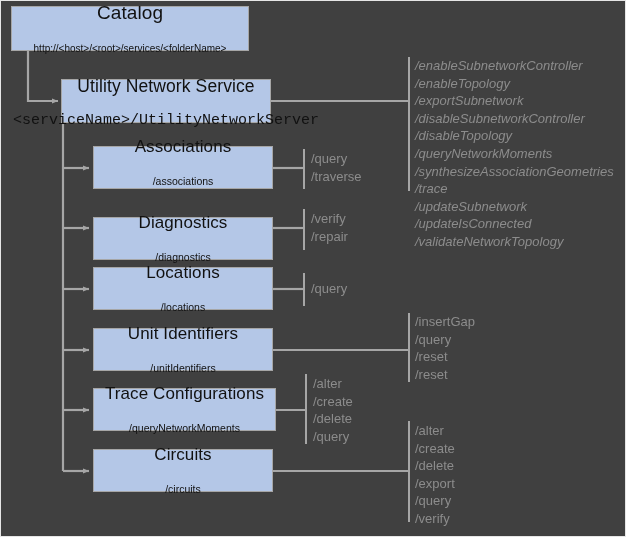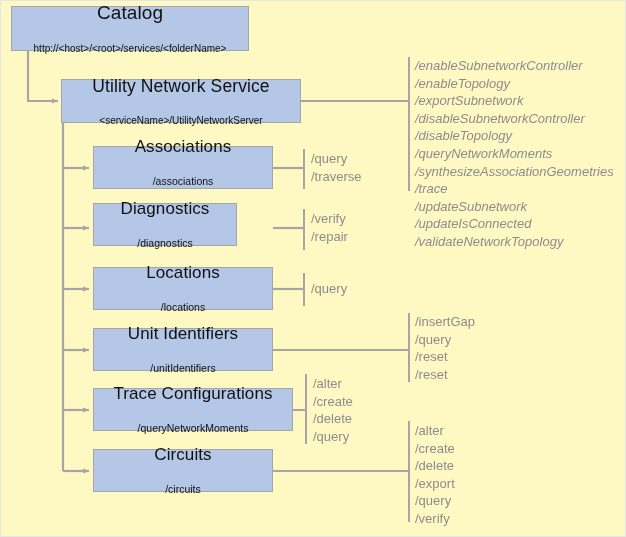--- a/index.html
+++ b/index.html
@@ -4,21 +4,21 @@
 <style>
   html, body {
     margin: 0;
     padding: 0;
     background: #ffffff;
   }
   #canvas {
     position: relative;
     width: 626px;
     height: 537px;
-    background: #fef9c3;
+    background: #404040;
     border: 1px solid #e6e6e6;
     box-sizing: border-box;
     overflow: hidden;
     font-family: "Liberation Sans", sans-serif;
   }
   svg.wires {
     position: absolute;
     left: 0;
     top: 0;
     width: 626px;
@@ -45,21 +45,21 @@
   }
   .node .sub {
     font-size: 10.5px;
     line-height: 13px;
     white-space: nowrap;
     margin-top: 18px;
   }
   .node.root .title { font-size: 19px; line-height: 22px; }
   .node.root .sub { font-size: 10px; }
   .node.service .title { font-size: 17.5px; }
-  .node.service .sub { font-size: 10px; }
+  .node.service .sub { font-size: 15px; font-family: Liberation Mono, monospace; }
   .oplist {
     position: absolute;
     color: #8c8c8c;
     font-size: 13px;
     line-height: 17.6px;
     white-space: nowrap;
   }
   .opitem { display: block; }
 </style>
 </head>
@@ -107,46 +107,46 @@
       <path d="M272,470 L408,470"></path>
       <path d="M408,420 L408,521" stroke-width="2"></path>
     </g>
   </svg>
 
   <div class="node root" style="left:10px; top:5px; width:238px; height:45px;">
     <span class="title">Catalog</span>
     <span class="sub">http://&lt;host&gt;/&lt;root&gt;/services/&lt;folderName&gt;</span>
   </div>
 
-  <div class="node service" style="left:60px; top:78px; width:240px; height:44px;">
+  <div class="node service" style="left:60px; top:78px; width:210px; height:44px;">
     <span class="title">Utility Network Service</span>
     <span class="sub">&lt;serviceName&gt;/UtilityNetworkServer</span>
   </div>
 
   <div class="node" style="left:92px; top:145px; width:180px; height:43px;justify-content:flex-end;">
     <span class="title">Associations</span>
     <span class="sub">/associations</span>
   </div>
 
-  <div class="node" style="left:92px; top:202px; width:144px; height:43px;">
+  <div class="node" style="left:92px; top:216px; width:180px; height:43px;">
     <span class="title">Diagnostics</span>
     <span class="sub">/diagnostics</span>
   </div>
 
   <div class="node" style="left:92px; top:266px; width:180px; height:43px;">
     <span class="title">Locations</span>
     <span class="sub">/locations</span>
   </div>
 
   <div class="node" style="left:92px; top:327px; width:180px; height:43px;">
     <span class="title">Unit Identifiers</span>
     <span class="sub">/unitIdentifiers</span>
   </div>
 
-  <div class="node" style="left:92px; top:387px; width:200px; height:43px;">
+  <div class="node" style="left:92px; top:387px; width:183px; height:43px;">
     <span class="title">Trace Configurations</span>
     <span class="sub">/queryNetworkMoments</span>
   </div>
 
   <div class="node" style="left:92px; top:448px; width:180px; height:43px;">
     <span class="title">Circuits</span>
     <span class="sub">/circuits</span>
   </div>
 
   <div class="oplist" id="ops-uns" style="left:414px; top:56px;font-style:italic;">

